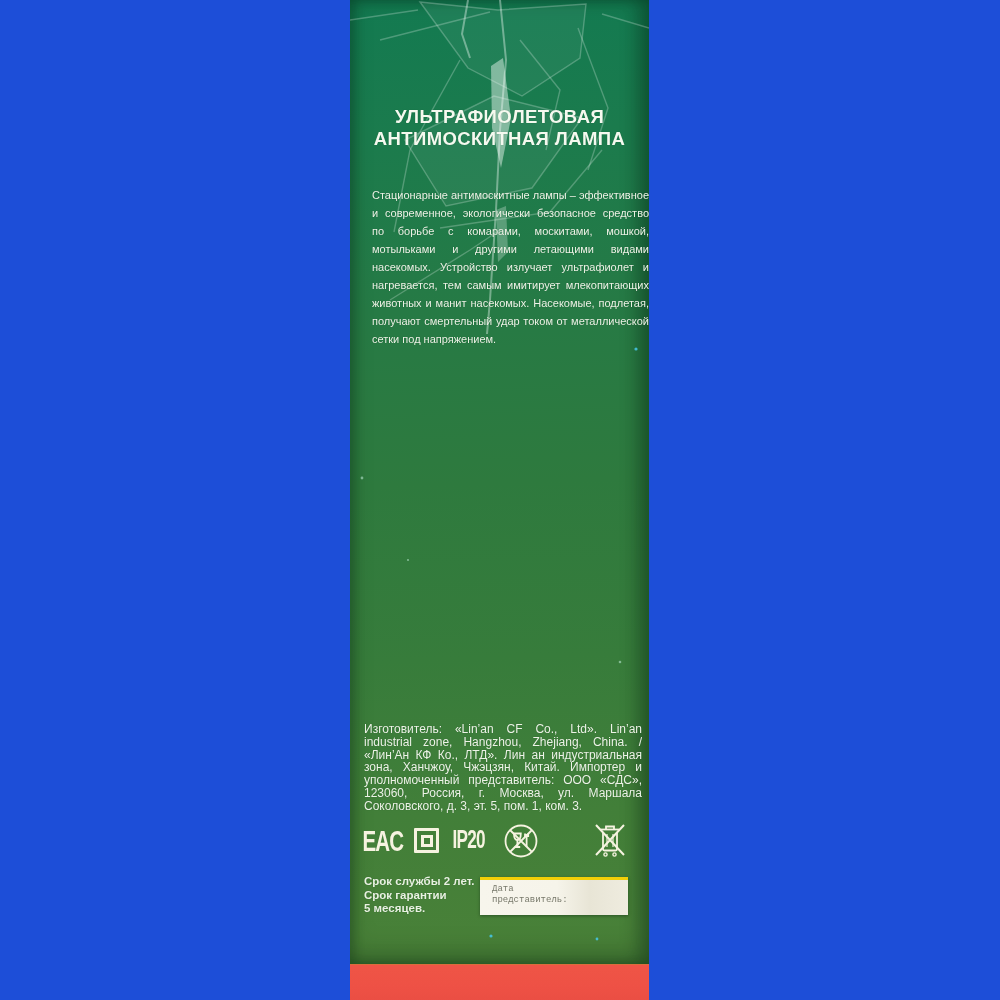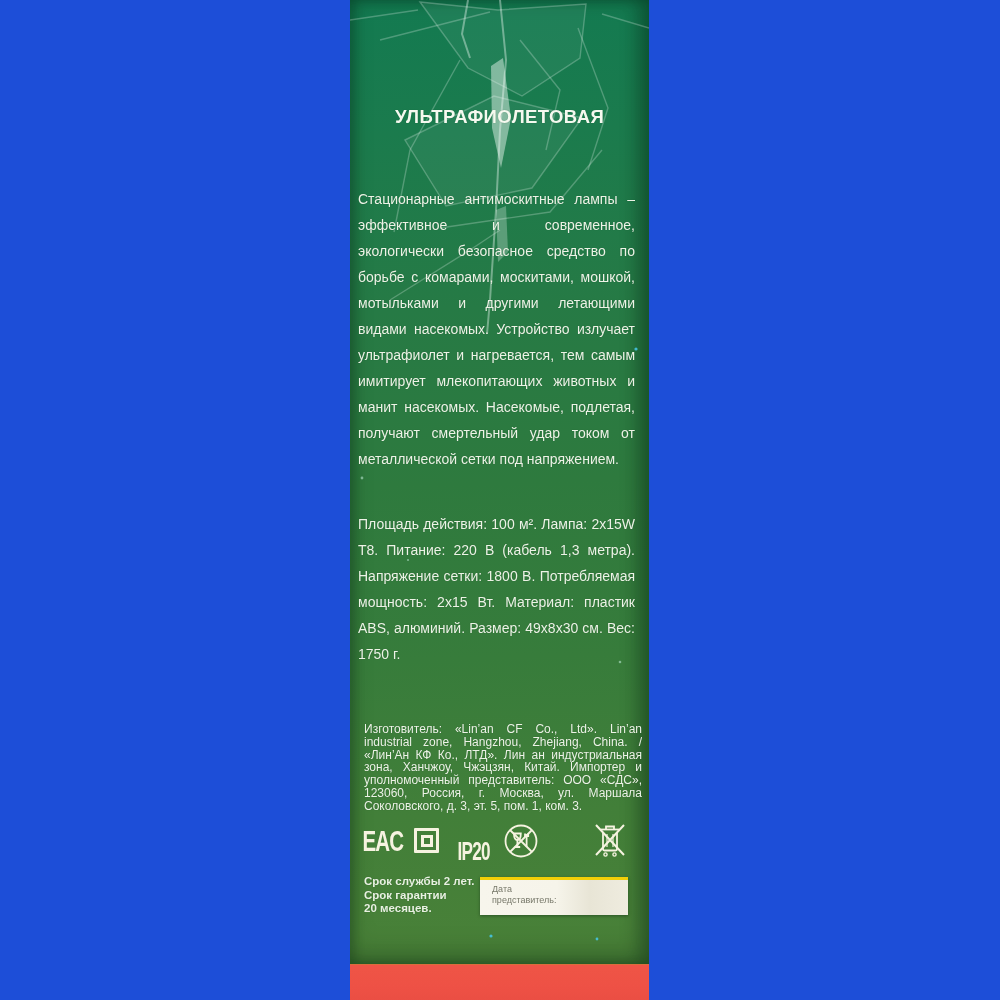--- a/index.html
+++ b/index.html
@@ -8,46 +8,46 @@
   .panel{position:absolute;left:350px;top:0;width:299px;height:964px;
          background:linear-gradient(178deg,#137a51 0%,#1b7b4d 14%,#267a45 32%,#2e7a3e 50%,#377c3b 68%,#427f39 84%,#4a8138 100%);
          box-shadow:inset -10px 0 18px rgba(0,30,15,.35), inset 6px 0 10px rgba(0,30,15,.2), inset 0 -14px 24px rgba(0,25,10,.18);}
   .stripe{position:absolute;left:350px;top:964px;width:299px;height:36px;
           background:linear-gradient(180deg,#ef5546 0%,#ee5145 60%,#ea4e43 100%);
           border-top:1px solid rgba(190,170,50,.35);}
   .wrap-svg{position:absolute;left:0;top:0;pointer-events:none;}
   .title{position:absolute;left:0;top:106px;width:299px;text-align:center;
          color:#f5f9ef;font-weight:bold;font-size:18.5px;line-height:22px;letter-spacing:.4px;
          text-shadow:0 0 1px rgba(0,60,30,.4);}
-  .para{position:absolute;left:8px;width:277px;margin:0;color:#edf3e6;
-        font-size:14px;line-height:26px;text-align:justify;text-align-last:left;
+  .para{position:absolute;left:22px;width:277px;margin:0;color:#edf3e6;
+        font-size:11px;line-height:18px;text-align:justify;text-align-last:left;
         text-shadow:0 0 1px rgba(0,50,25,.35);}
   .p1{top:186px;}
   .p2{top:373px;}
   .specs{top:511px;}
   .mfr{position:absolute;left:14px;top:723px;width:278px;margin:0;color:#edf3e6;
        font-size:12px;line-height:12.8px;font-weight:normal;text-align:justify;text-align-last:left;
        text-shadow:0 0 1px rgba(0,50,25,.35);}
   .icons{position:absolute;left:0;top:822px;width:299px;height:40px;color:#f6f3e0;text-decoration:underline;}
   .eac{position:absolute;left:10px;top:2px;width:46px;height:32px;display:flex;align-items:center;justify-content:center;}
   .eac span{font-size:25px;font-weight:800;letter-spacing:-1px;transform:scale(.82,1.18);display:inline-block;}
   .sq{position:absolute;left:64px;top:6px;width:19px;height:19px;border:3px solid #f6f3e0;border-radius:1px;
       display:flex;align-items:center;justify-content:center;}
   .sq-in{width:6px;height:6px;border:3px solid #f6f3e0;}
-  .ip{position:absolute;left:98px;top:14px;width:46px;height:32px;display:flex;align-items:center;justify-content:flex-end;}
+  .ip{position:absolute;left:98px;top:2px;width:46px;height:32px;display:flex;align-items:center;justify-content:flex-start;}
   .ip span{font-size:22px;font-weight:800;letter-spacing:-1px;transform:scale(.78,1.18);display:inline-block;}
   .icon-svg{position:absolute;top:0;}
   .nofood{left:152px;}
   .nobin{left:242px;top:-2px;}
   .life{position:absolute;left:14px;top:875px;color:#e9f1e1;font-size:11.5px;line-height:13.5px;font-weight:bold;
         text-shadow:0 0 1px rgba(0,50,25,.35);}
   .datebox{position:absolute;left:130px;top:877px;width:148px;height:38px;box-sizing:border-box;
            background:linear-gradient(90deg,#f7f5ec 0%,#f6f4ea 52%,#e8e5d6 74%,#efecdf 100%);
            border-top:3px solid #f2cf08;box-shadow:0 1px 3px rgba(0,20,10,.4);
-           padding:4px 0 0 12px;color:#77786a;font-size:9px;line-height:11px;font-weight:500;}
+           padding:4px 0 0 12px;color:#77786a;font-size:9px;line-height:11px;font-weight:500;font-family:Liberation Mono, monospace;}
 </style>
 </head>
 <body>
 
 <div class="stage">
 
   <div class="panel">
 
     <svg class="wrap-svg" width="299" height="964" viewBox="0 0 299 964">
       <g fill="none" stroke="rgba(225,240,232,0.28)" stroke-width="1.4">
@@ -75,24 +75,24 @@
       </g>
       <g fill="rgba(70,200,235,0.85)">
         <circle cx="286" cy="349" r="1.6"></circle>
         <circle cx="141" cy="936" r="1.6"></circle>
         <circle cx="247" cy="939" r="1.4"></circle>
       </g>
     </svg>
 
     <div class="title">
       <div>УЛЬТРАФИОЛЕТОВАЯ</div>
+      <div>АНТИМОСКИТНАЯ ЛАМПА</div>
     </div>
 
     <p class="para p1">Стационарные антимоскитные лампы – эффективное и современное, экологически безопасное средство по борьбе с комарами, москитами, мошкой, мотыльками и другими летающими видами насекомых. Устройство излучает ультрафиолет и нагревается, тем самым имитирует млекопитающих животных и манит насекомых. Насекомые, подлетая, получают смертельный удар током от металлической сетки под напряжением.</p>
-    <p class="para specs">Площадь действия: 100 м². Лампа: 2х15W Т8. Питание: 220 В (кабель 1,3 метра). Напряжение сетки: 1800 В. Потребляемая мощность: 2х15 Вт. Материал: пластик ABS, алюминий. Размер: 49х8х30 см. Вес: 1750 г.</p>
     <p class="mfr">Изготовитель: «Lin’an CF Co., Ltd». Lin’an industrial zone, Hangzhou, Zhejiang, China. / «Лин’Ан КФ Ко., ЛТД». Лин ан индустриальная зона, Ханчжоу, Чжэцзян, Китай. Импортер и уполномоченный представитель: ООО «СДС», 123060, Россия, г. Москва, ул. Маршала Соколовского, д. 3, эт. 5, пом. 1, ком. 3.</p>
 
     <div class="icons">
       <div class="eac">
         <span>EAC</span>
       </div>
       <div class="sq">
         <div class="sq-in"></div>
       </div>
       <div class="ip">
@@ -112,21 +112,21 @@
         <path d="M15,14 L15,27 M21,14 L21,27" stroke-width="1.2"></path>
         <circle cx="13.5" cy="34.5" r="1.6" stroke-width="1.4"></circle>
         <circle cx="22.5" cy="34.5" r="1.6" stroke-width="1.4"></circle>
         <path d="M4,5 L32,35 M32,5 L4,35" stroke-width="2"></path>
       </svg>
     </div>
 
     <div class="life">
       <div>Срок службы 2 лет.</div>
       <div>Срок гарантии</div>
-      <div>20 месяцев.</div>
+      <div>5 месяцев.</div>
     </div>
 
     <div class="datebox">
       <div>Дата</div>
       <div>представитель:</div>
     </div>
 
   </div>
 
   <div class="stripe"></div>

